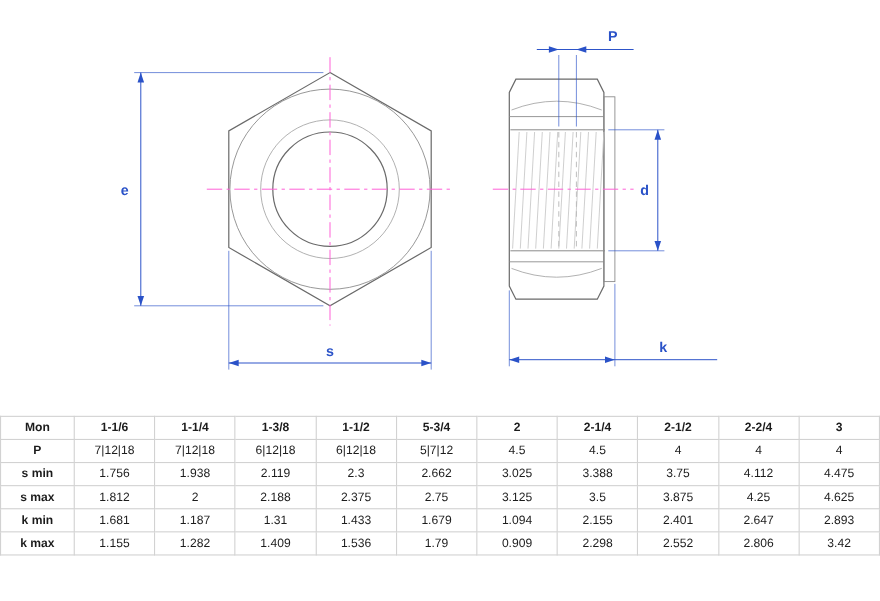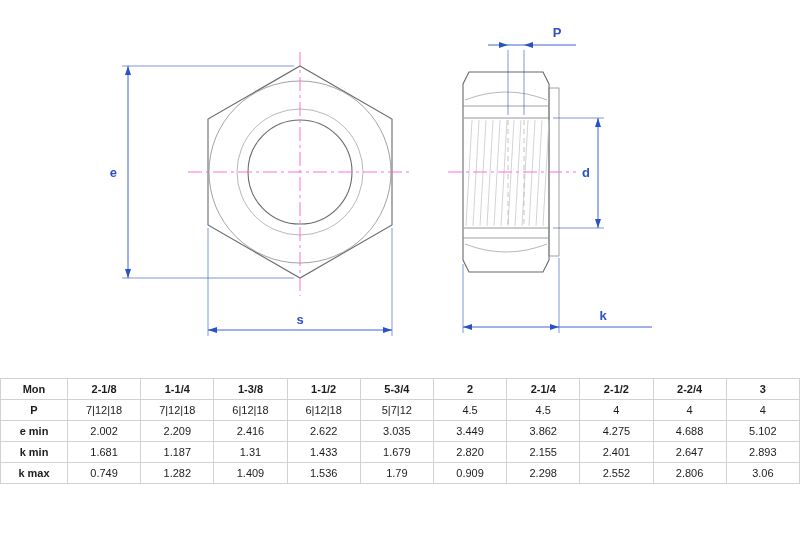--- a/index.html
+++ b/index.html
@@ -127,21 +127,21 @@
       </g>
     </g>
   </svg>
 </div>
 
 <div class="table-area">
   <table class="dim-table">
     <tbody id="dim-table-body">
         <tr>
           <td class="row-label">Mon</td>
-          <td>2-1/8</td>
+          <td>1-1/6</td>
           <td>1-1/4</td>
           <td>1-3/8</td>
           <td>1-1/2</td>
           <td>5-3/4</td>
           <td>2</td>
           <td>2-1/4</td>
           <td>2-1/2</td>
           <td>2-2/4</td>
           <td>3</td>
         </tr>
@@ -152,53 +152,66 @@
           <td>6|12|18</td>
           <td>6|12|18</td>
           <td>5|7|12</td>
           <td>4.5</td>
           <td>4.5</td>
           <td>4</td>
           <td>4</td>
           <td>4</td>
         </tr>
         <tr>
-          <td class="row-label">e min</td>
-          <td>2.002</td>
-          <td>2.209</td>
-          <td>2.416</td>
-          <td>2.622</td>
-          <td>3.035</td>
-          <td>3.449</td>
-          <td>3.862</td>
-          <td>4.275</td>
-          <td>4.688</td>
-          <td>5.102</td>
+          <td class="row-label">s min</td>
+          <td>1.756</td>
+          <td>1.938</td>
+          <td>2.119</td>
+          <td>2.3</td>
+          <td>2.662</td>
+          <td>3.025</td>
+          <td>3.388</td>
+          <td>3.75</td>
+          <td>4.112</td>
+          <td>4.475</td>
+        </tr>
+        <tr>
+          <td class="row-label">s max</td>
+          <td>1.812</td>
+          <td>2</td>
+          <td>2.188</td>
+          <td>2.375</td>
+          <td>2.75</td>
+          <td>3.125</td>
+          <td>3.5</td>
+          <td>3.875</td>
+          <td>4.25</td>
+          <td>4.625</td>
         </tr>
         <tr>
           <td class="row-label">k min</td>
           <td>1.681</td>
           <td>1.187</td>
           <td>1.31</td>
           <td>1.433</td>
           <td>1.679</td>
-          <td>2.820</td>
+          <td>1.094</td>
           <td>2.155</td>
           <td>2.401</td>
           <td>2.647</td>
           <td>2.893</td>
         </tr>
         <tr>
           <td class="row-label">k max</td>
-          <td>0.749</td>
+          <td>1.155</td>
           <td>1.282</td>
           <td>1.409</td>
           <td>1.536</td>
           <td>1.79</td>
           <td>0.909</td>
           <td>2.298</td>
           <td>2.552</td>
           <td>2.806</td>
-          <td>3.06</td>
+          <td>3.42</td>
         </tr>
       </tbody>
   </table>
 </div>
 
 </body></html>

